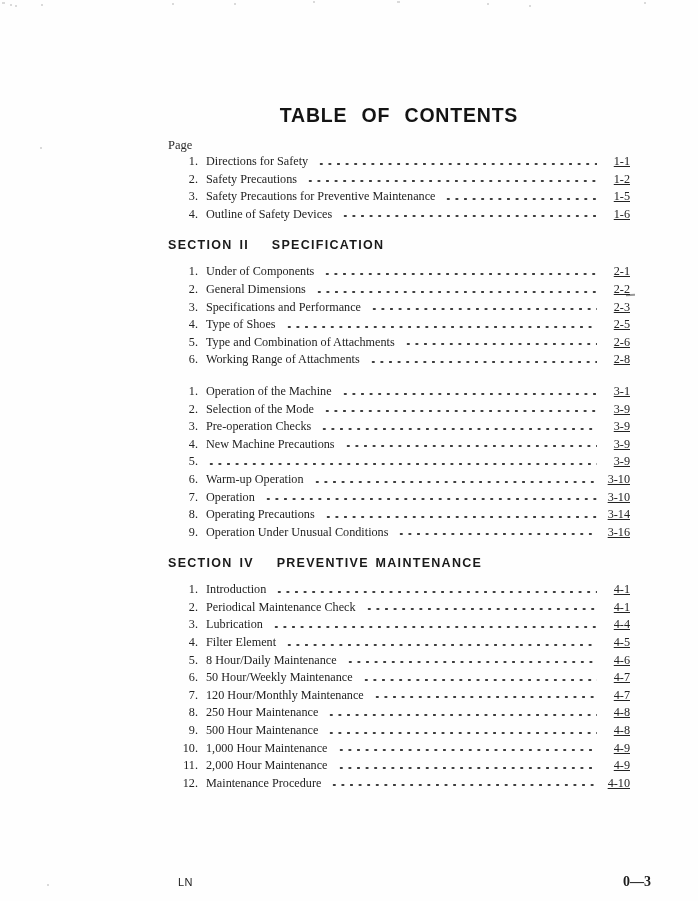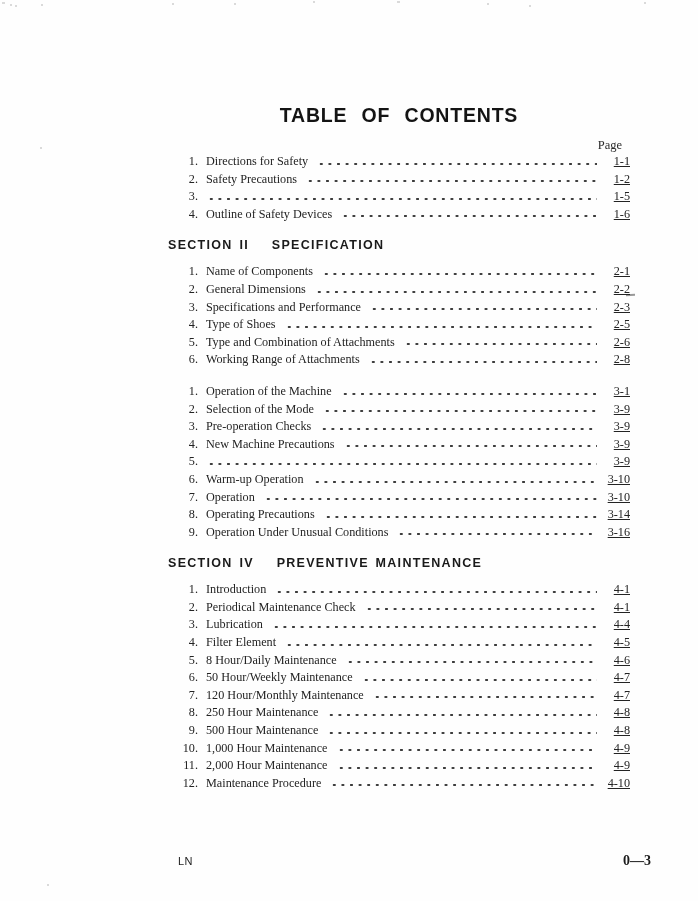--- a/index.html
+++ b/index.html
@@ -29,21 +29,20 @@
     font-weight: bold;
     font-size: 19.5px;
     line-height: 22px;
     letter-spacing: 0.8px;
     word-spacing: 8px;
     color: #141414;
   }
   .page-label {
     margin-top: 12px;
     padding-right: 8px;
-    text-align: right;
     font-family: "Liberation Serif", serif;
     font-size: 12.5px;
     line-height: 15px;
     color: #2a2a2a;
   }
   .toc-section { margin: 0; }
   .section-heading {
     margin: 12px 0 10px 0;
     font-family: "Liberation Sans", sans-serif;
     font-weight: bold;
@@ -105,20 +104,21 @@
     font-family: "Liberation Sans", sans-serif;
     font-size: 11px;
     letter-spacing: 0.5px;
     color: #222;
   }
   .footer-right {
     font-family: "Liberation Serif", serif;
     font-size: 14px;
     font-weight: 600;
     color: #1c1c1c;
+    margin-top: 21px;
   }
   .speck {
     position: absolute;
     background: #c6c6c6;
     opacity: 0.65;
   }
   .pencil-mark {
     position: absolute;
     left: 626px;
     top: 294px;
@@ -165,20 +165,21 @@
 
   <div class="toc-row">
     <span class="num">2.</span>
     <span class="entry-title">Safety Precautions</span>
     <span class="leader"></span>
     <span class="pg">1-2</span>
   </div>
 
   <div class="toc-row">
     <span class="num">3.</span>
+    <span class="entry-title">Safety Precautions for Preventive Maintenance</span>
     <span class="leader"></span>
     <span class="pg">1-5</span>
   </div>
 
   <div class="toc-row">
     <span class="num">4.</span>
     <span class="entry-title">Outline of Safety Devices</span>
     <span class="leader"></span>
     <span class="pg">1-6</span>
   </div>
@@ -186,21 +187,21 @@
   </section>
 
   <section class="toc-section">
     <h2 class="section-heading">
       <span class="sec-label">SECTION II</span>
       <span class="sec-name">SPECIFICATION</span>
     </h2>
     <div class="items">
   <div class="toc-row">
     <span class="num">1.</span>
-    <span class="entry-title">Name of Components</span>
+    <span class="entry-title">Under of Components</span>
     <span class="leader"></span>
     <span class="pg">2-1</span>
   </div>
 
   <div class="toc-row">
     <span class="num">2.</span>
     <span class="entry-title">General Dimensions</span>
     <span class="leader"></span>
     <span class="pg">2-2</span>
   </div>

